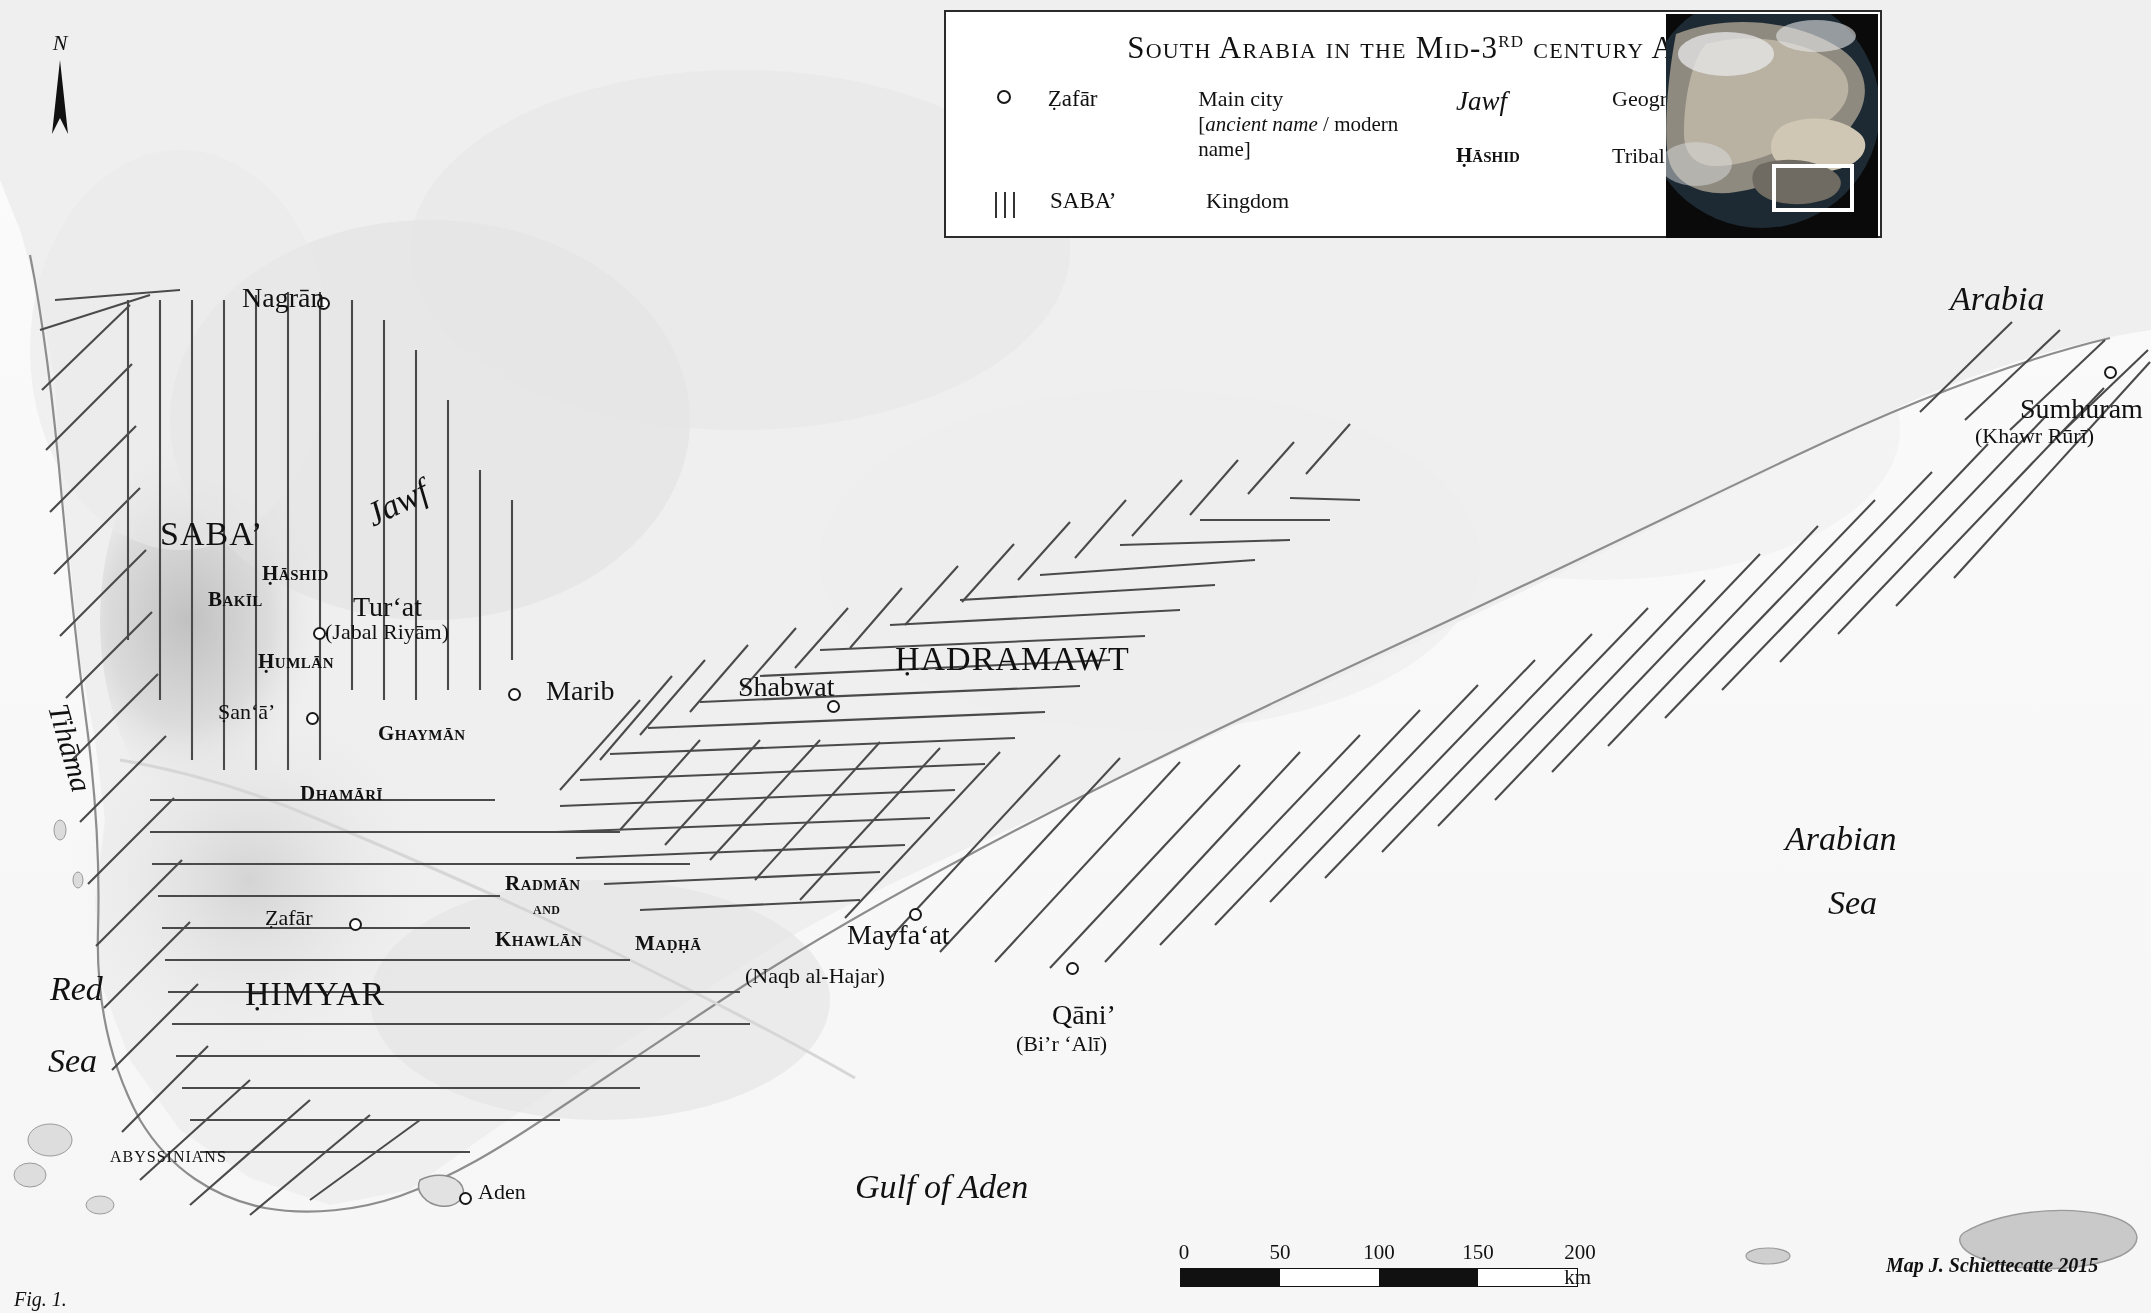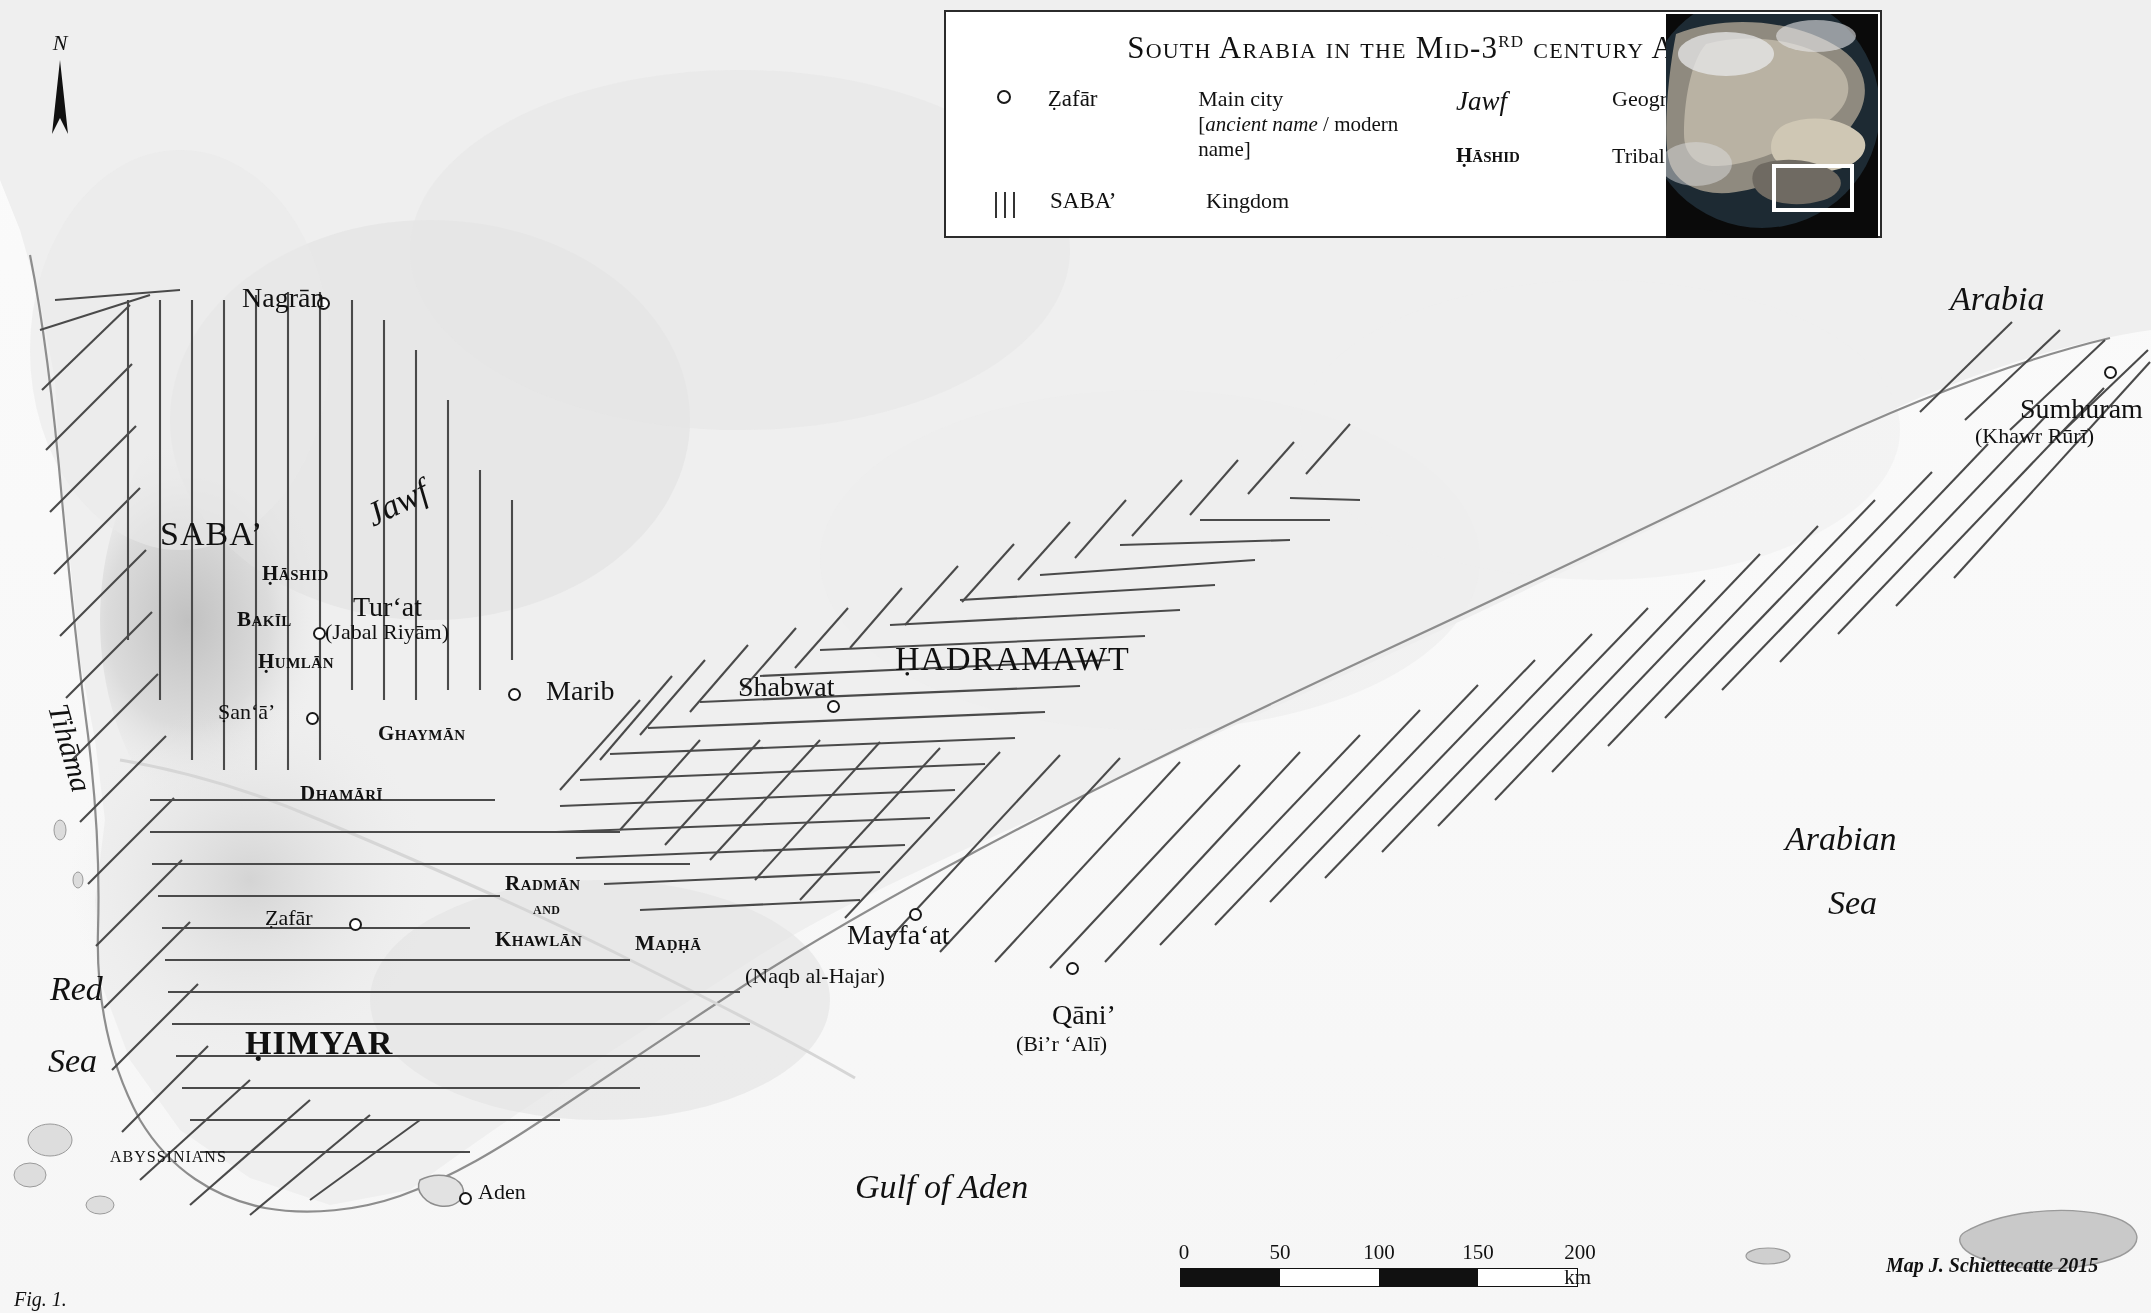--- a/index.html
+++ b/index.html
@@ -415,33 +415,33 @@
   <div id="north">
     <div class="n">N</div>
     <svg width="40" height="80" viewBox="0 0 40 80">
       <polygon points="20,4 28,78 20,62 12,78" fill="#111"></polygon>
     </svg>
   </div>
 
   <div class="lbl lbl-region" style="left:160px; top:515px;">SABA’</div>
   <div class="lbl lbl-region-it" style="left:360px; top:500px; transform:rotate(-26deg); transform-origin:left top;">Jawf</div>
   <div class="lbl lbl-region" style="left:895px; top:640px;">ḤADRAMAWT</div>
-  <div class="lbl lbl-region" style="left:245px; top:1024px;font-weight:bold;">ḤIMYAR</div>
+  <div class="lbl lbl-region" style="left:245px; top:975px;">ḤIMYAR</div>
   <div class="lbl lbl-region-it" style="left:1950px; top:280px;">Arabia</div>
   <div class="lbl lbl-region-it" style="left:74px; top:700px; font-size:30px; transform:rotate(74deg); transform-origin:left top;">Tihāma</div>
 
   <div class="lbl lbl-sea" style="left:50px; top:970px;">Red</div>
   <div class="lbl lbl-sea" style="left:48px; top:1042px;">Sea</div>
   <div class="lbl lbl-sea" style="left:1785px; top:820px;">Arabian</div>
   <div class="lbl lbl-sea" style="left:1828px; top:884px;">Sea</div>
   <div class="lbl lbl-sea" style="left:855px; top:1168px;">Gulf of Aden</div>
   <div class="lbl lbl-small" style="left:110px; top:1148px; letter-spacing:1px;">ABYSSINIANS</div>
 
   <div class="lbl lbl-tribe" style="left:262px; top:562px;">Ḥāshid</div>
-  <div class="lbl lbl-tribe" style="left:208px; top:608px;margin-left:29px;">Bakīl</div>
+  <div class="lbl lbl-tribe" style="left:208px; top:588px;">Bakīl</div>
   <div class="lbl lbl-tribe" style="left:258px; top:650px;">Ḥumlān</div>
   <div class="lbl lbl-tribe" style="left:330px; top:722px;margin-left:48px;">Ghaymān</div>
   <div class="lbl lbl-tribe" style="left:300px; top:782px;">Dhamārī</div>
   <div class="lbl lbl-tribe" style="left:505px; top:872px;">Radmān</div>
   <div class="lbl lbl-tribe" style="left:533px; top:900px; font-size:17px;">and</div>
   <div class="lbl lbl-tribe" style="left:495px; top:928px;">Khawlān</div>
   <div class="lbl lbl-tribe" style="left:635px; top:932px;">Maḍḥā</div>
 
   <div class="city-dot" style="left:317px; top:297px;"></div>
   <div class="lbl lbl-city-it" style="left:222px; top:283px;">Nagrān</div>

